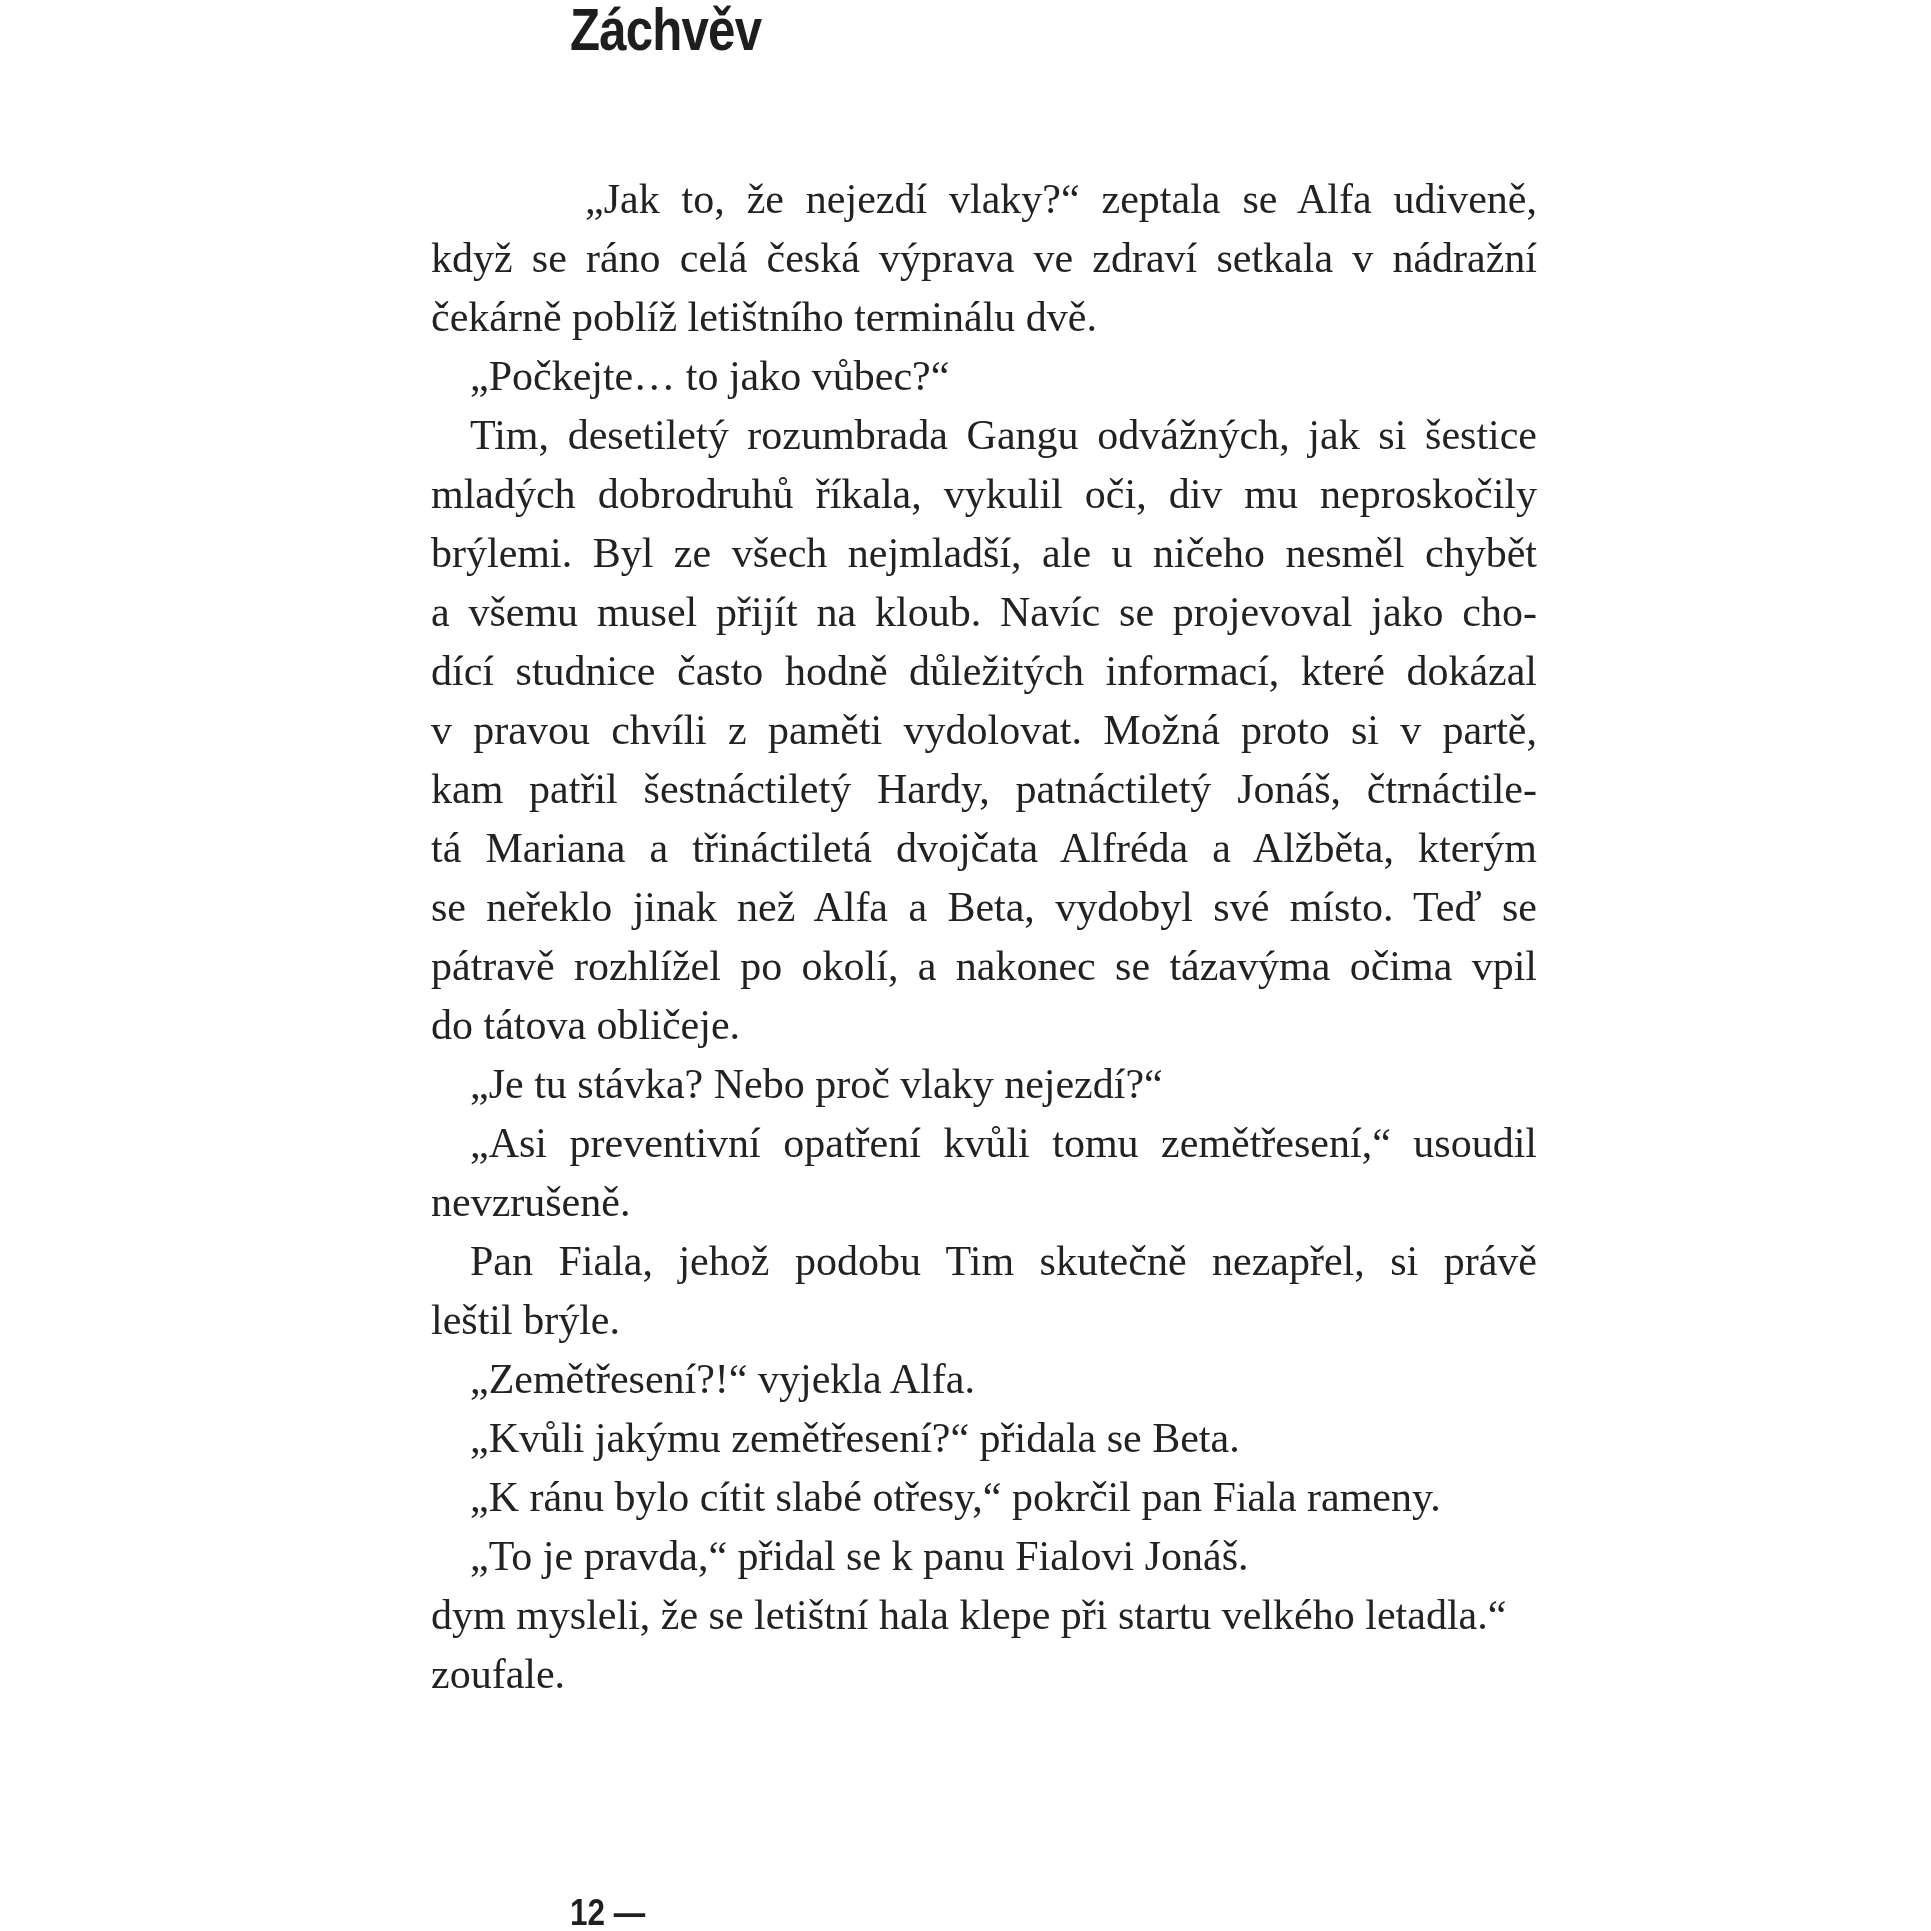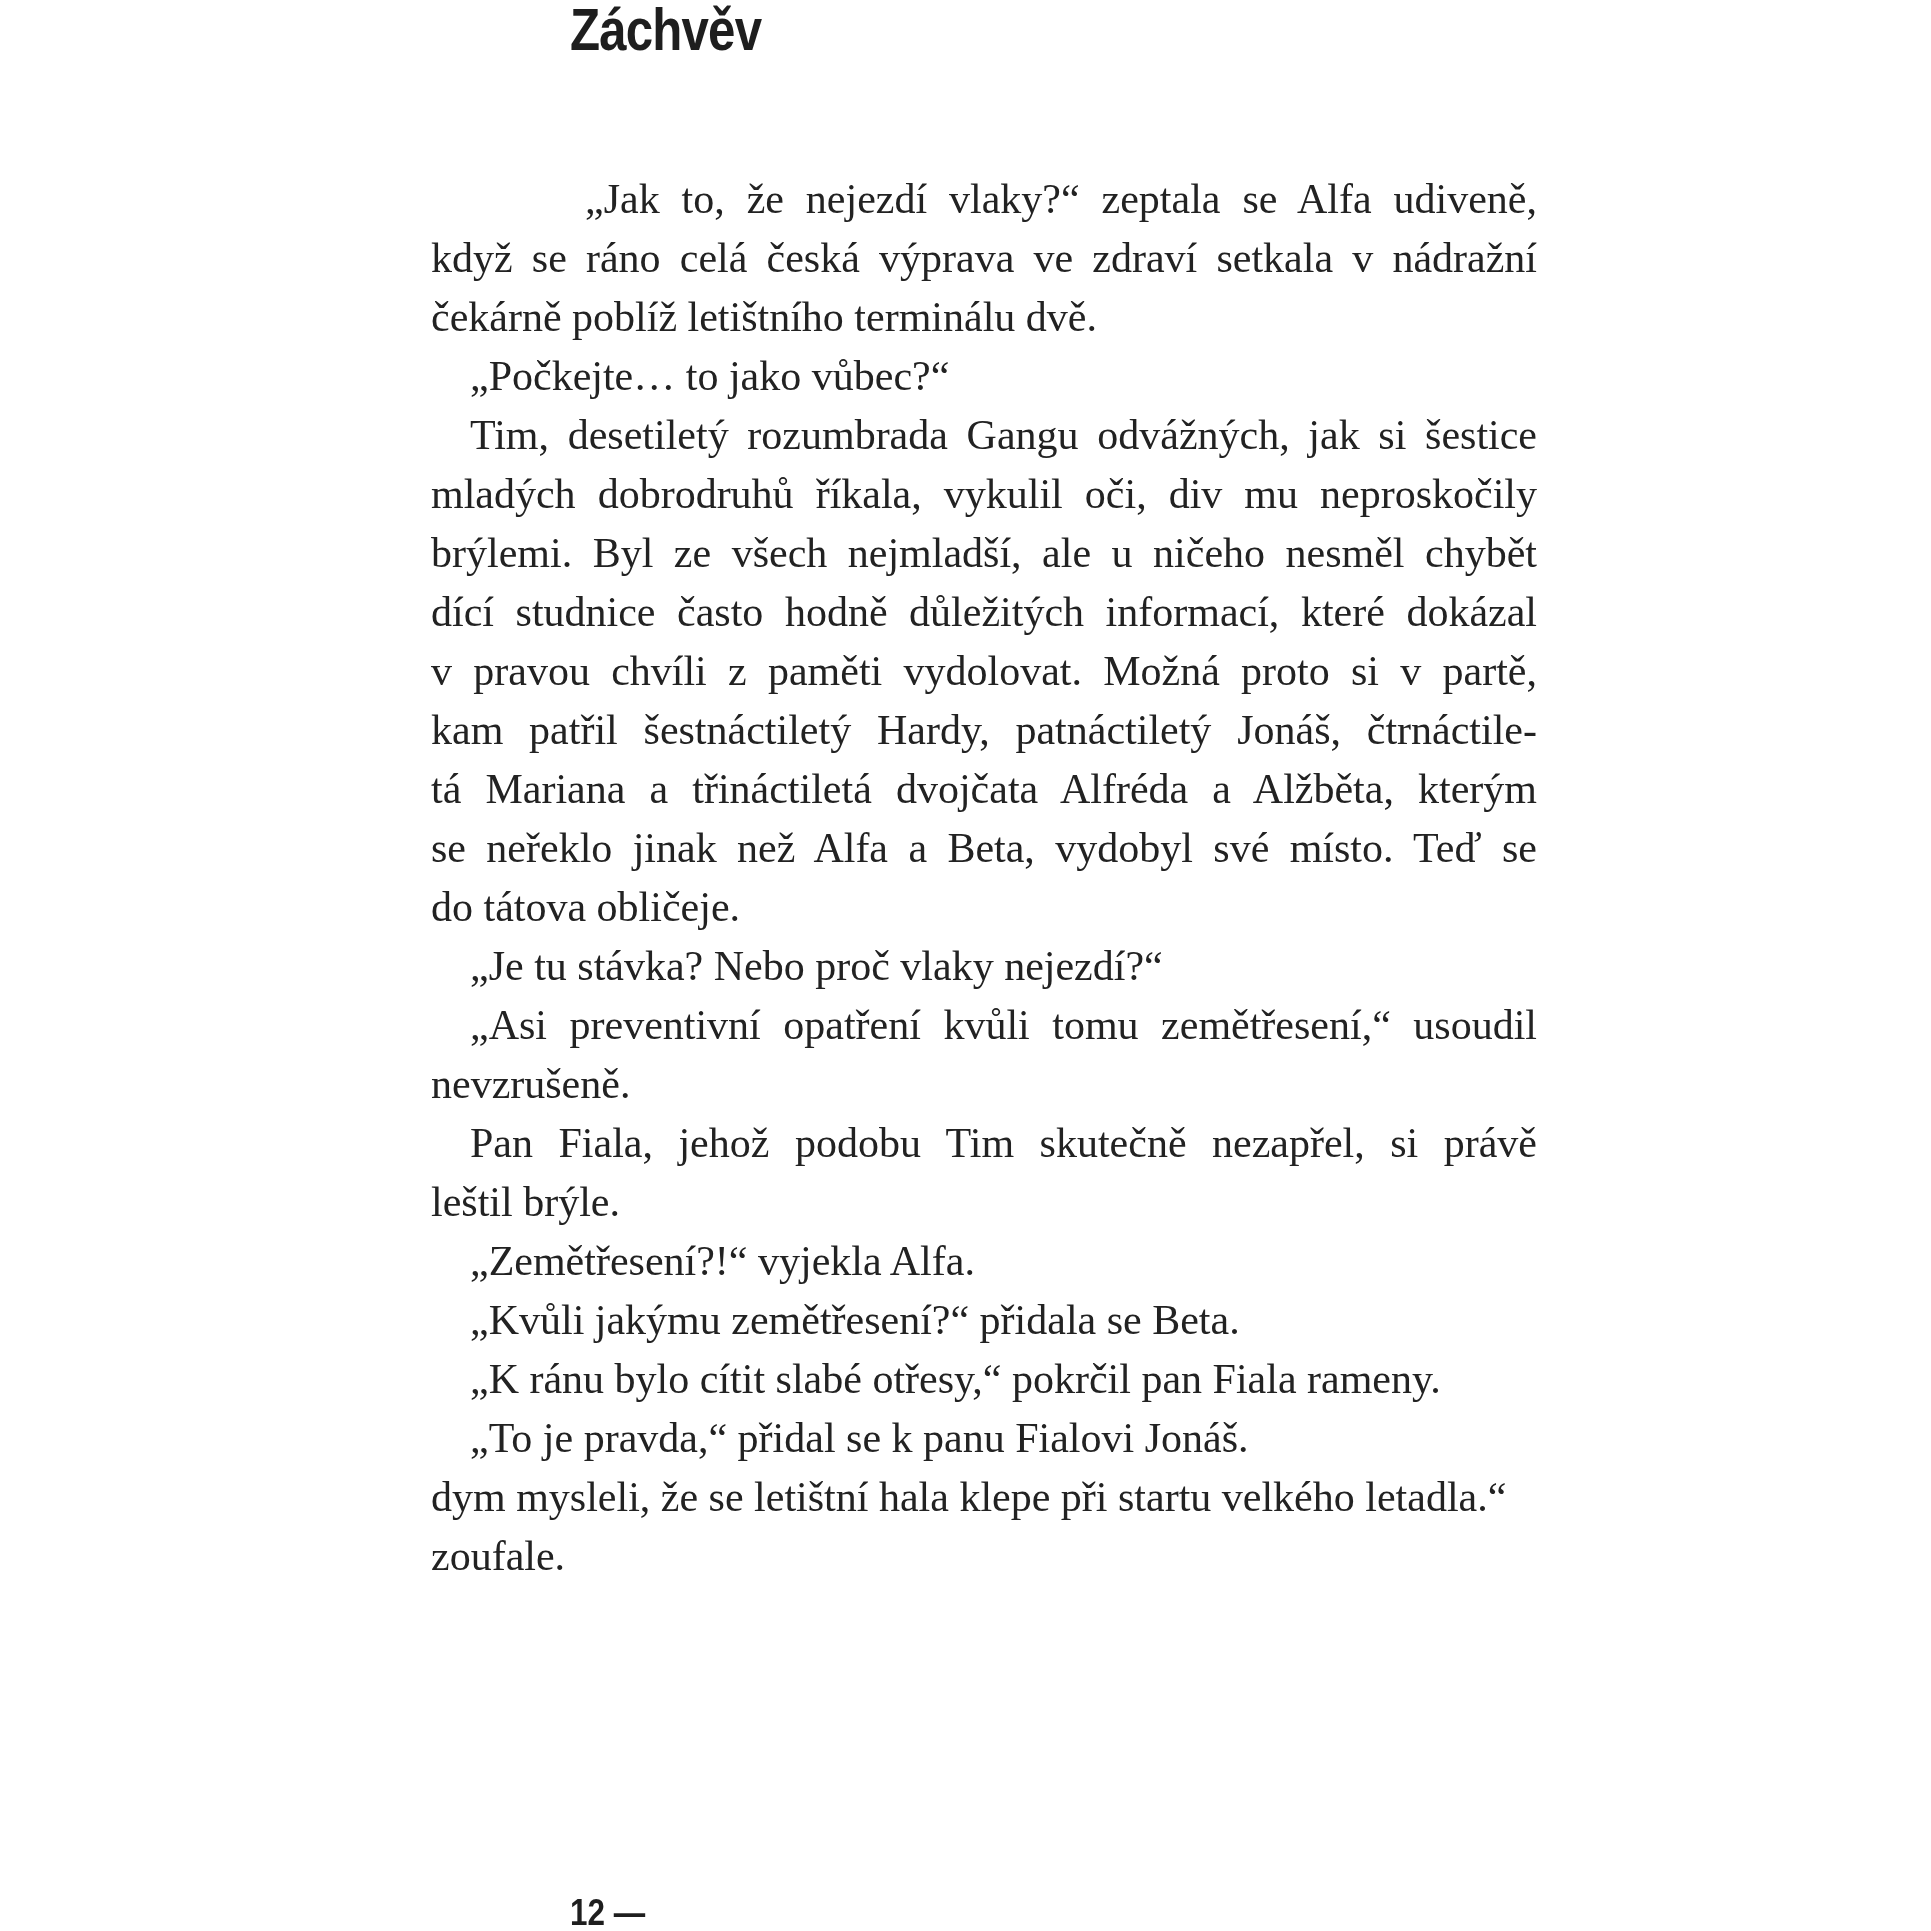--- a/index.html
+++ b/index.html
@@ -76,25 +76,27 @@
       <span class="line" style="display: block; word-spacing: 0px;">když se ráno celá česká výprava ve zdraví setkala v nádražní</span>
       <span class="line last">čekárně poblíž letištního terminálu dvě.</span>
     </div>
     <div class="para-block">
       <span class="line indent last">„Počkejte… to jako vůbec?“</span>
     </div>
     <div class="para-block">
       <span class="line indent" style="display: block; word-spacing: 0px;">Tim, desetiletý rozumbrada Gangu odvážných, jak si šestice</span>
       <span class="line" style="display: block; word-spacing: 0px;">mladých dobrodruhů říkala, vykulil oči, div mu neproskočily</span>
       <span class="line" style="display: block; word-spacing: 0px;">brýlemi. Byl ze všech nejmladší, ale u ničeho nesměl chybět</span>
+      <span class="line" style="display: block; word-spacing: 0px;">a všemu musel přijít na kloub. Navíc se projevoval jako cho-</span>
       <span class="line" style="display: block; word-spacing: 0px;">dící studnice často hodně důležitých informací, které dokázal</span>
       <span class="line" style="display: block; word-spacing: 0px;">v pravou chvíli z paměti vydolovat. Možná proto si v partě,</span>
       <span class="line" style="display: block; word-spacing: 0px;">kam patřil šestnáctiletý Hardy, patnáctiletý Jonáš, čtrnáctile-</span>
       <span class="line" style="display: block; word-spacing: 0px;">tá Mariana a třináctiletá dvojčata Alfréda a Alžběta, kterým</span>
       <span class="line" style="display: block; word-spacing: 0px;">se neřeklo jinak než Alfa a Beta, vydobyl své místo. Teď se</span>
+      <span class="line" style="display: block; word-spacing: 0px;">pátravě rozhlížel po okolí, a nakonec se tázavýma očima vpil</span>
       <span class="line last">do tátova obličeje.</span>
     </div>
     <div class="para-block">
       <span class="line indent last">„Je tu stávka? Nebo proč vlaky nejezdí?“</span>
     </div>
     <div class="para-block">
       <span class="line indent" style="display: block; word-spacing: 0px;">„Asi preventivní opatření kvůli tomu zemětřesení,“ usoudil</span>
       <span class="line last">nevzrušeně.</span>
     </div>
     <div class="para-block">

